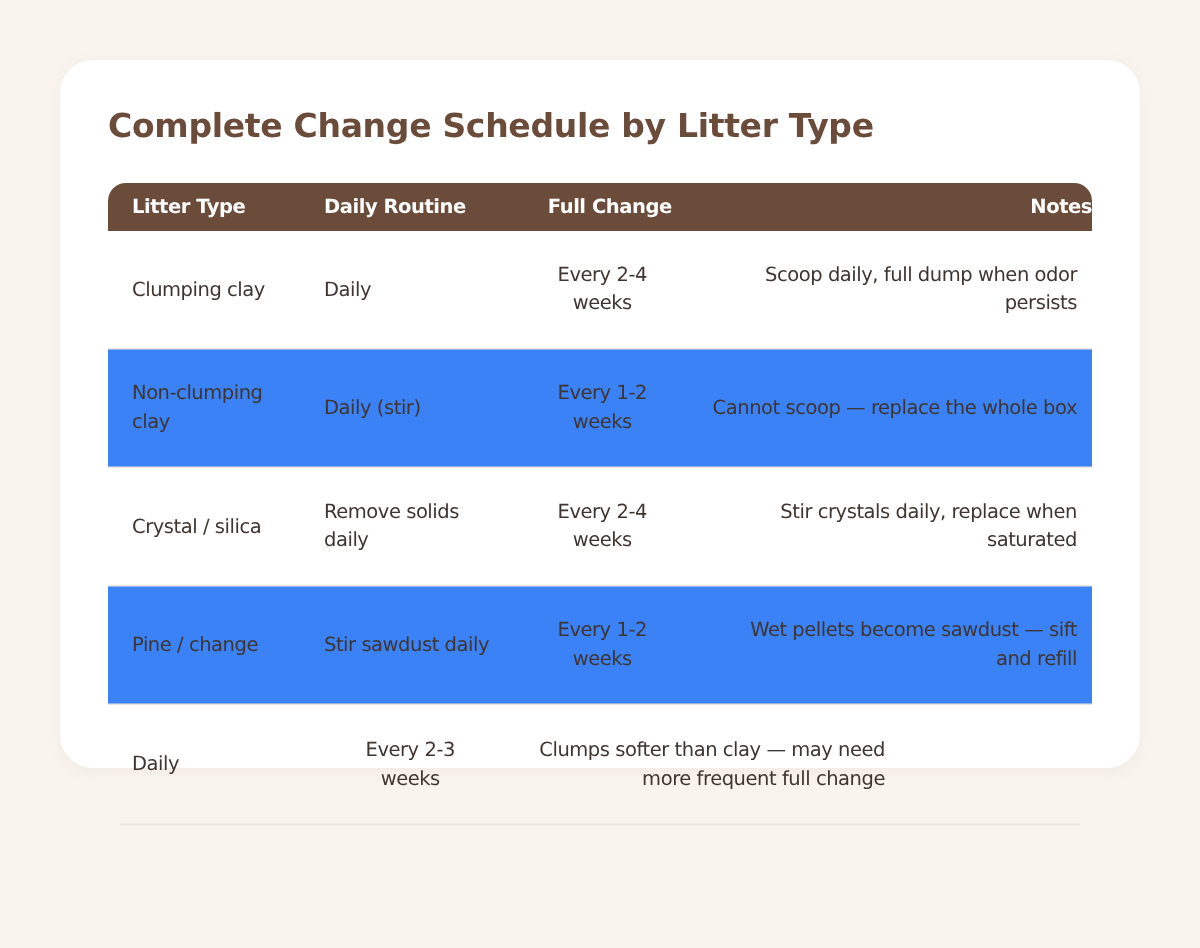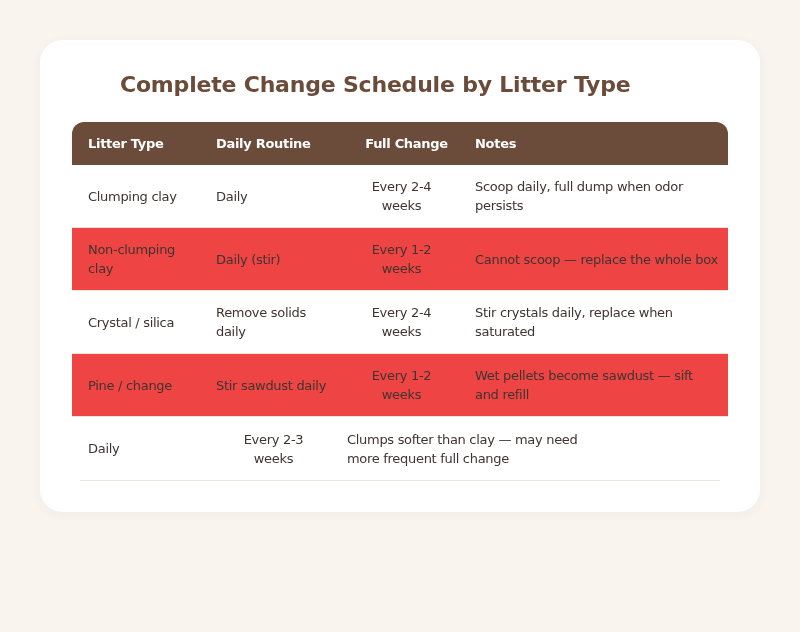--- a/index.html
+++ b/index.html
@@ -19,53 +19,52 @@
     }
     .title {
       position: absolute;
       left: 32px; top: 32px;
       font-family: "DejaVu Sans", sans-serif;
       font-weight: bold;
       font-size: 22px;
       letter-spacing: -0.2px;
       color: #6b4b3a;
       white-space: nowrap;
-      margin-left: 48px;
     }
     .table {
       position: absolute;
       left: 32px; top: 82px;
       width: 656px;
     }
     .thead {
       display: flex;
-      height: 43px;
+      height: 32px;
       background: #6b4b3a;
       border-radius: 12px 12px 0 0;
       align-items: center;
     }
     .th {
       color: #ffffff;
       font-weight: bold;
       font-size: 13px;
       letter-spacing: -0.3px;
       padding-left: 16px;
       white-space: nowrap;
     }
     .c1 { width: 128px; }
     .c2 { width: 138px; }
     .c3 { width: 121px; text-align: center; }
-    .c4 { width: 269px; }
+    .c4 { width: 269px; text-align: right; }
     .tr {
       display: flex;
-      height: 63px;
+      height: 79px;
       align-items: center;
       border-bottom: 1px solid #ece4da;
     }
-    .tr.alt { background: #ef4444; }
+    .tr.alt { background: #3b82f6; }
     .tr.last { border-bottom: none; }
     .td {
       font-size: 13px;
       color: #3f3530;
       line-height: 19px;
       letter-spacing: -0.3px;
       padding-left: 16px;
       padding-right: 10px;
     }
     .bottom-line {

